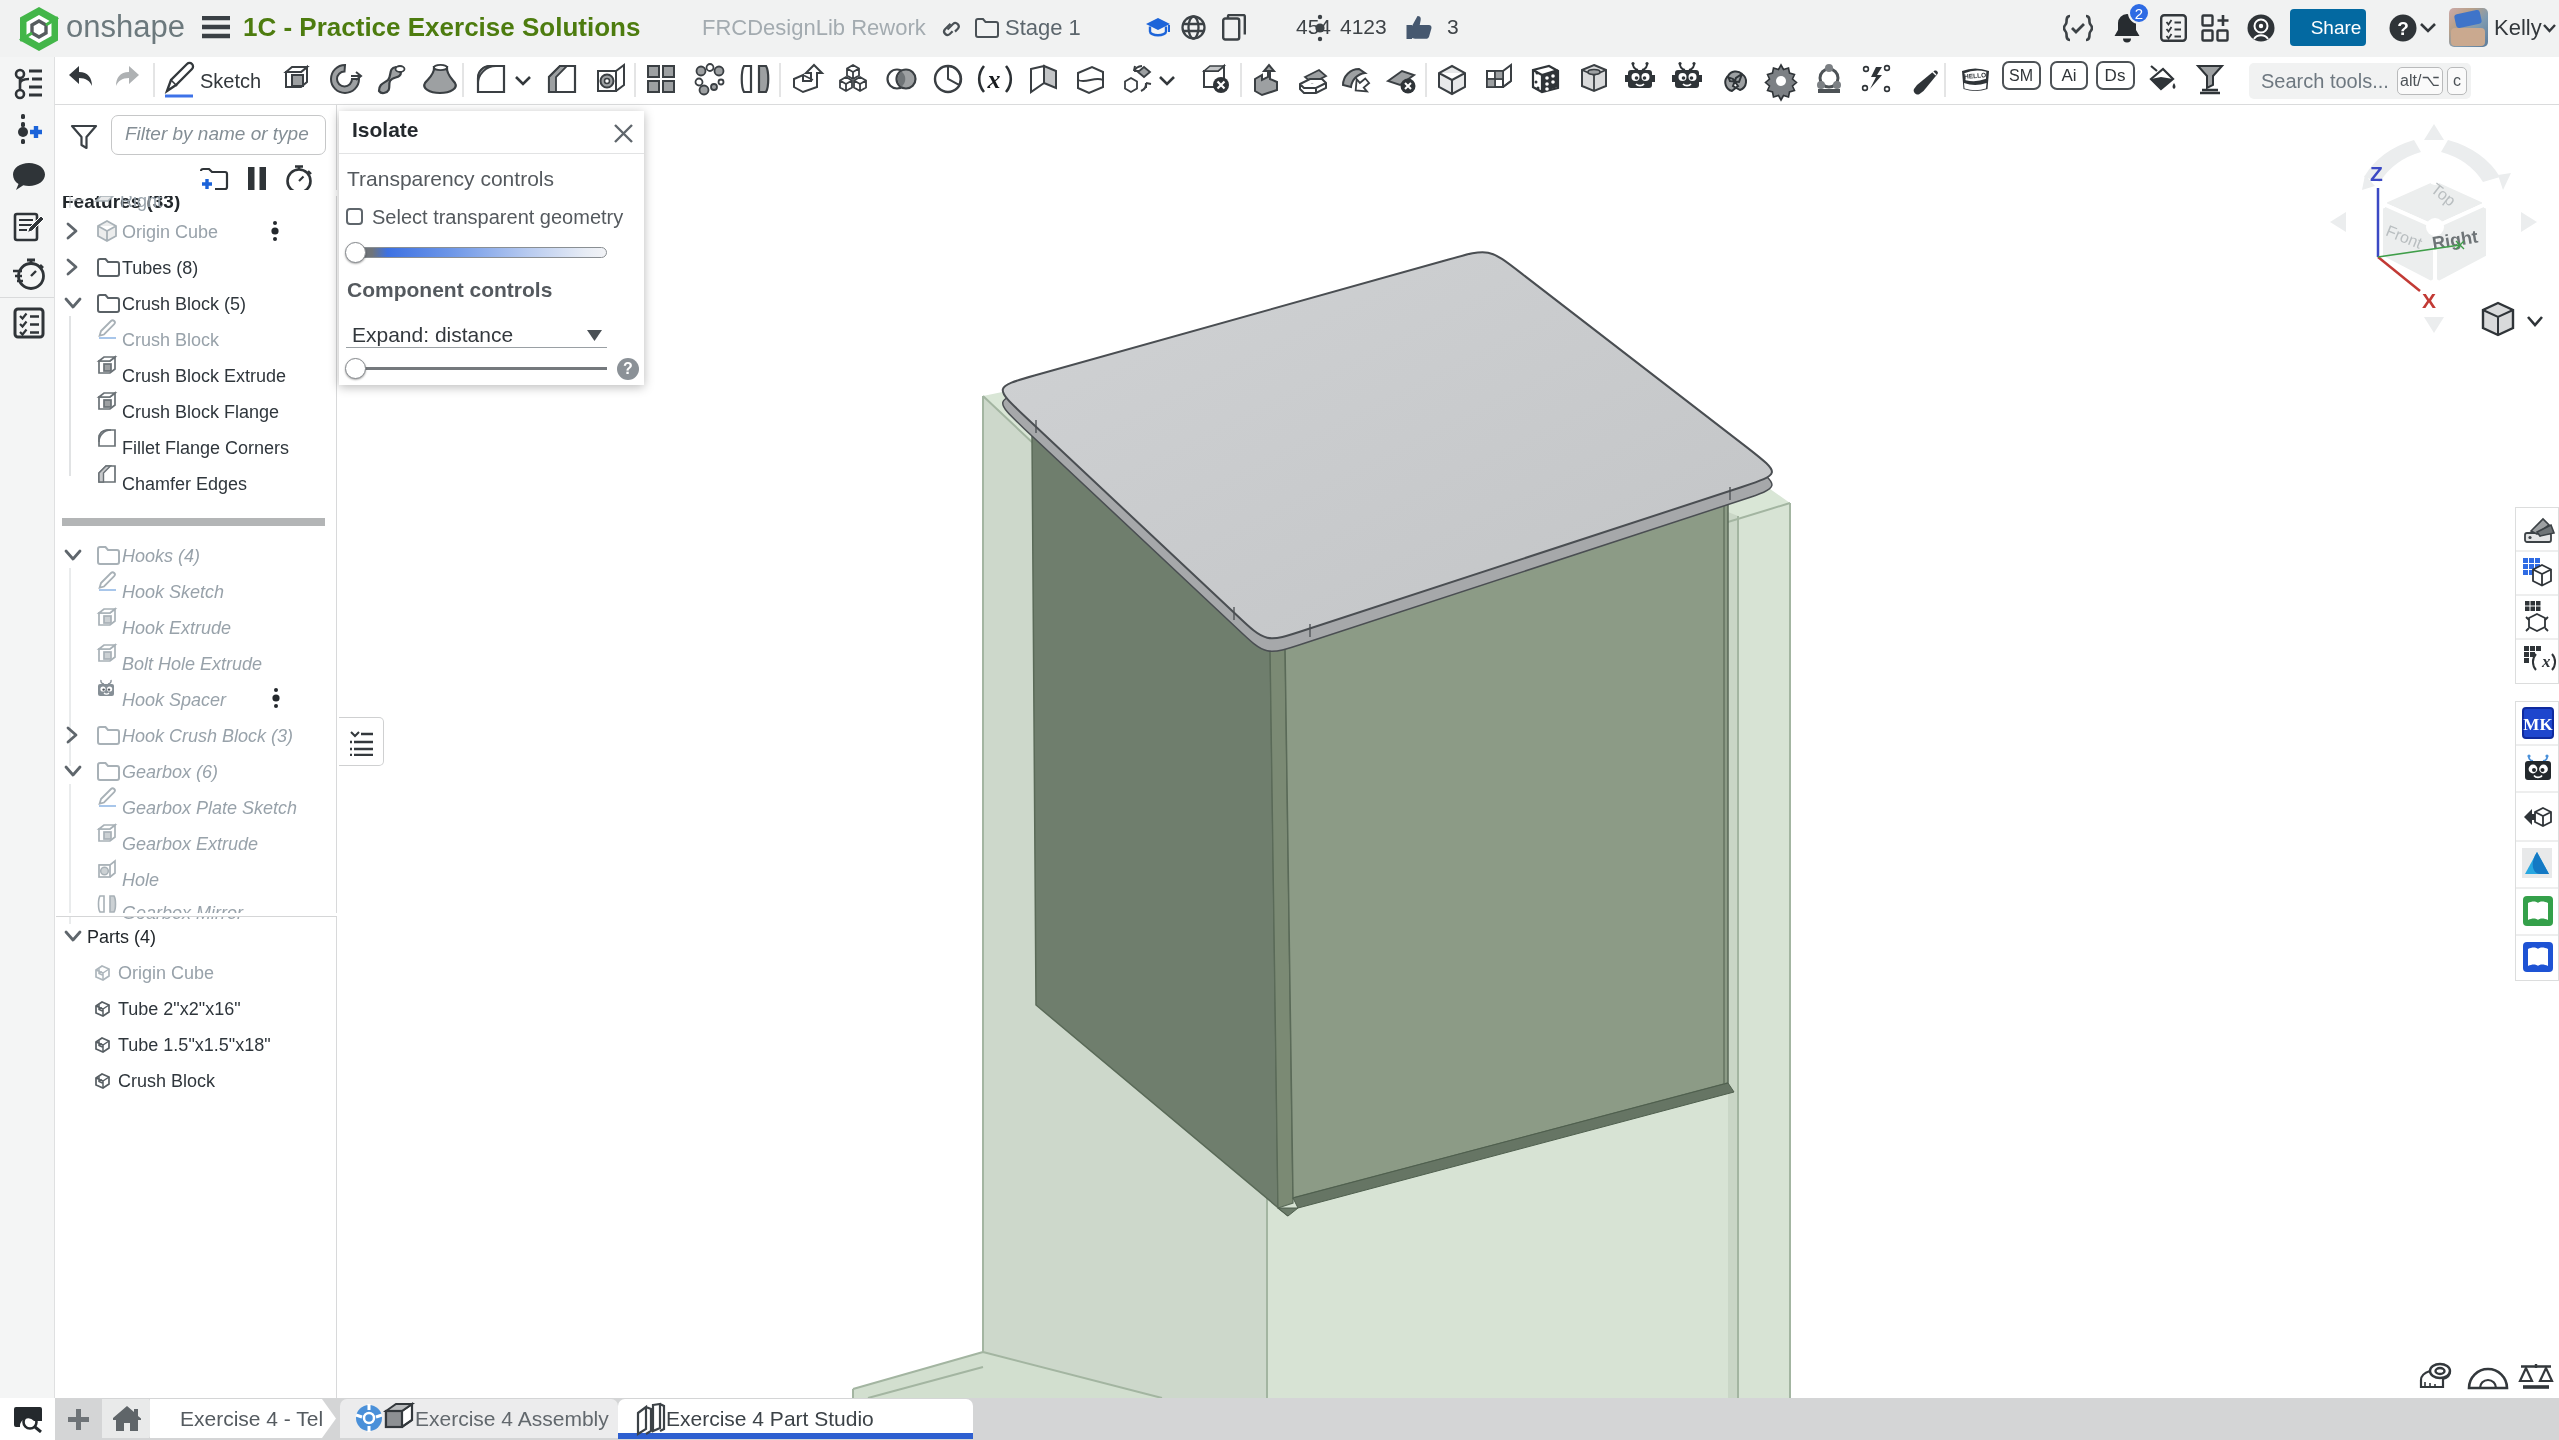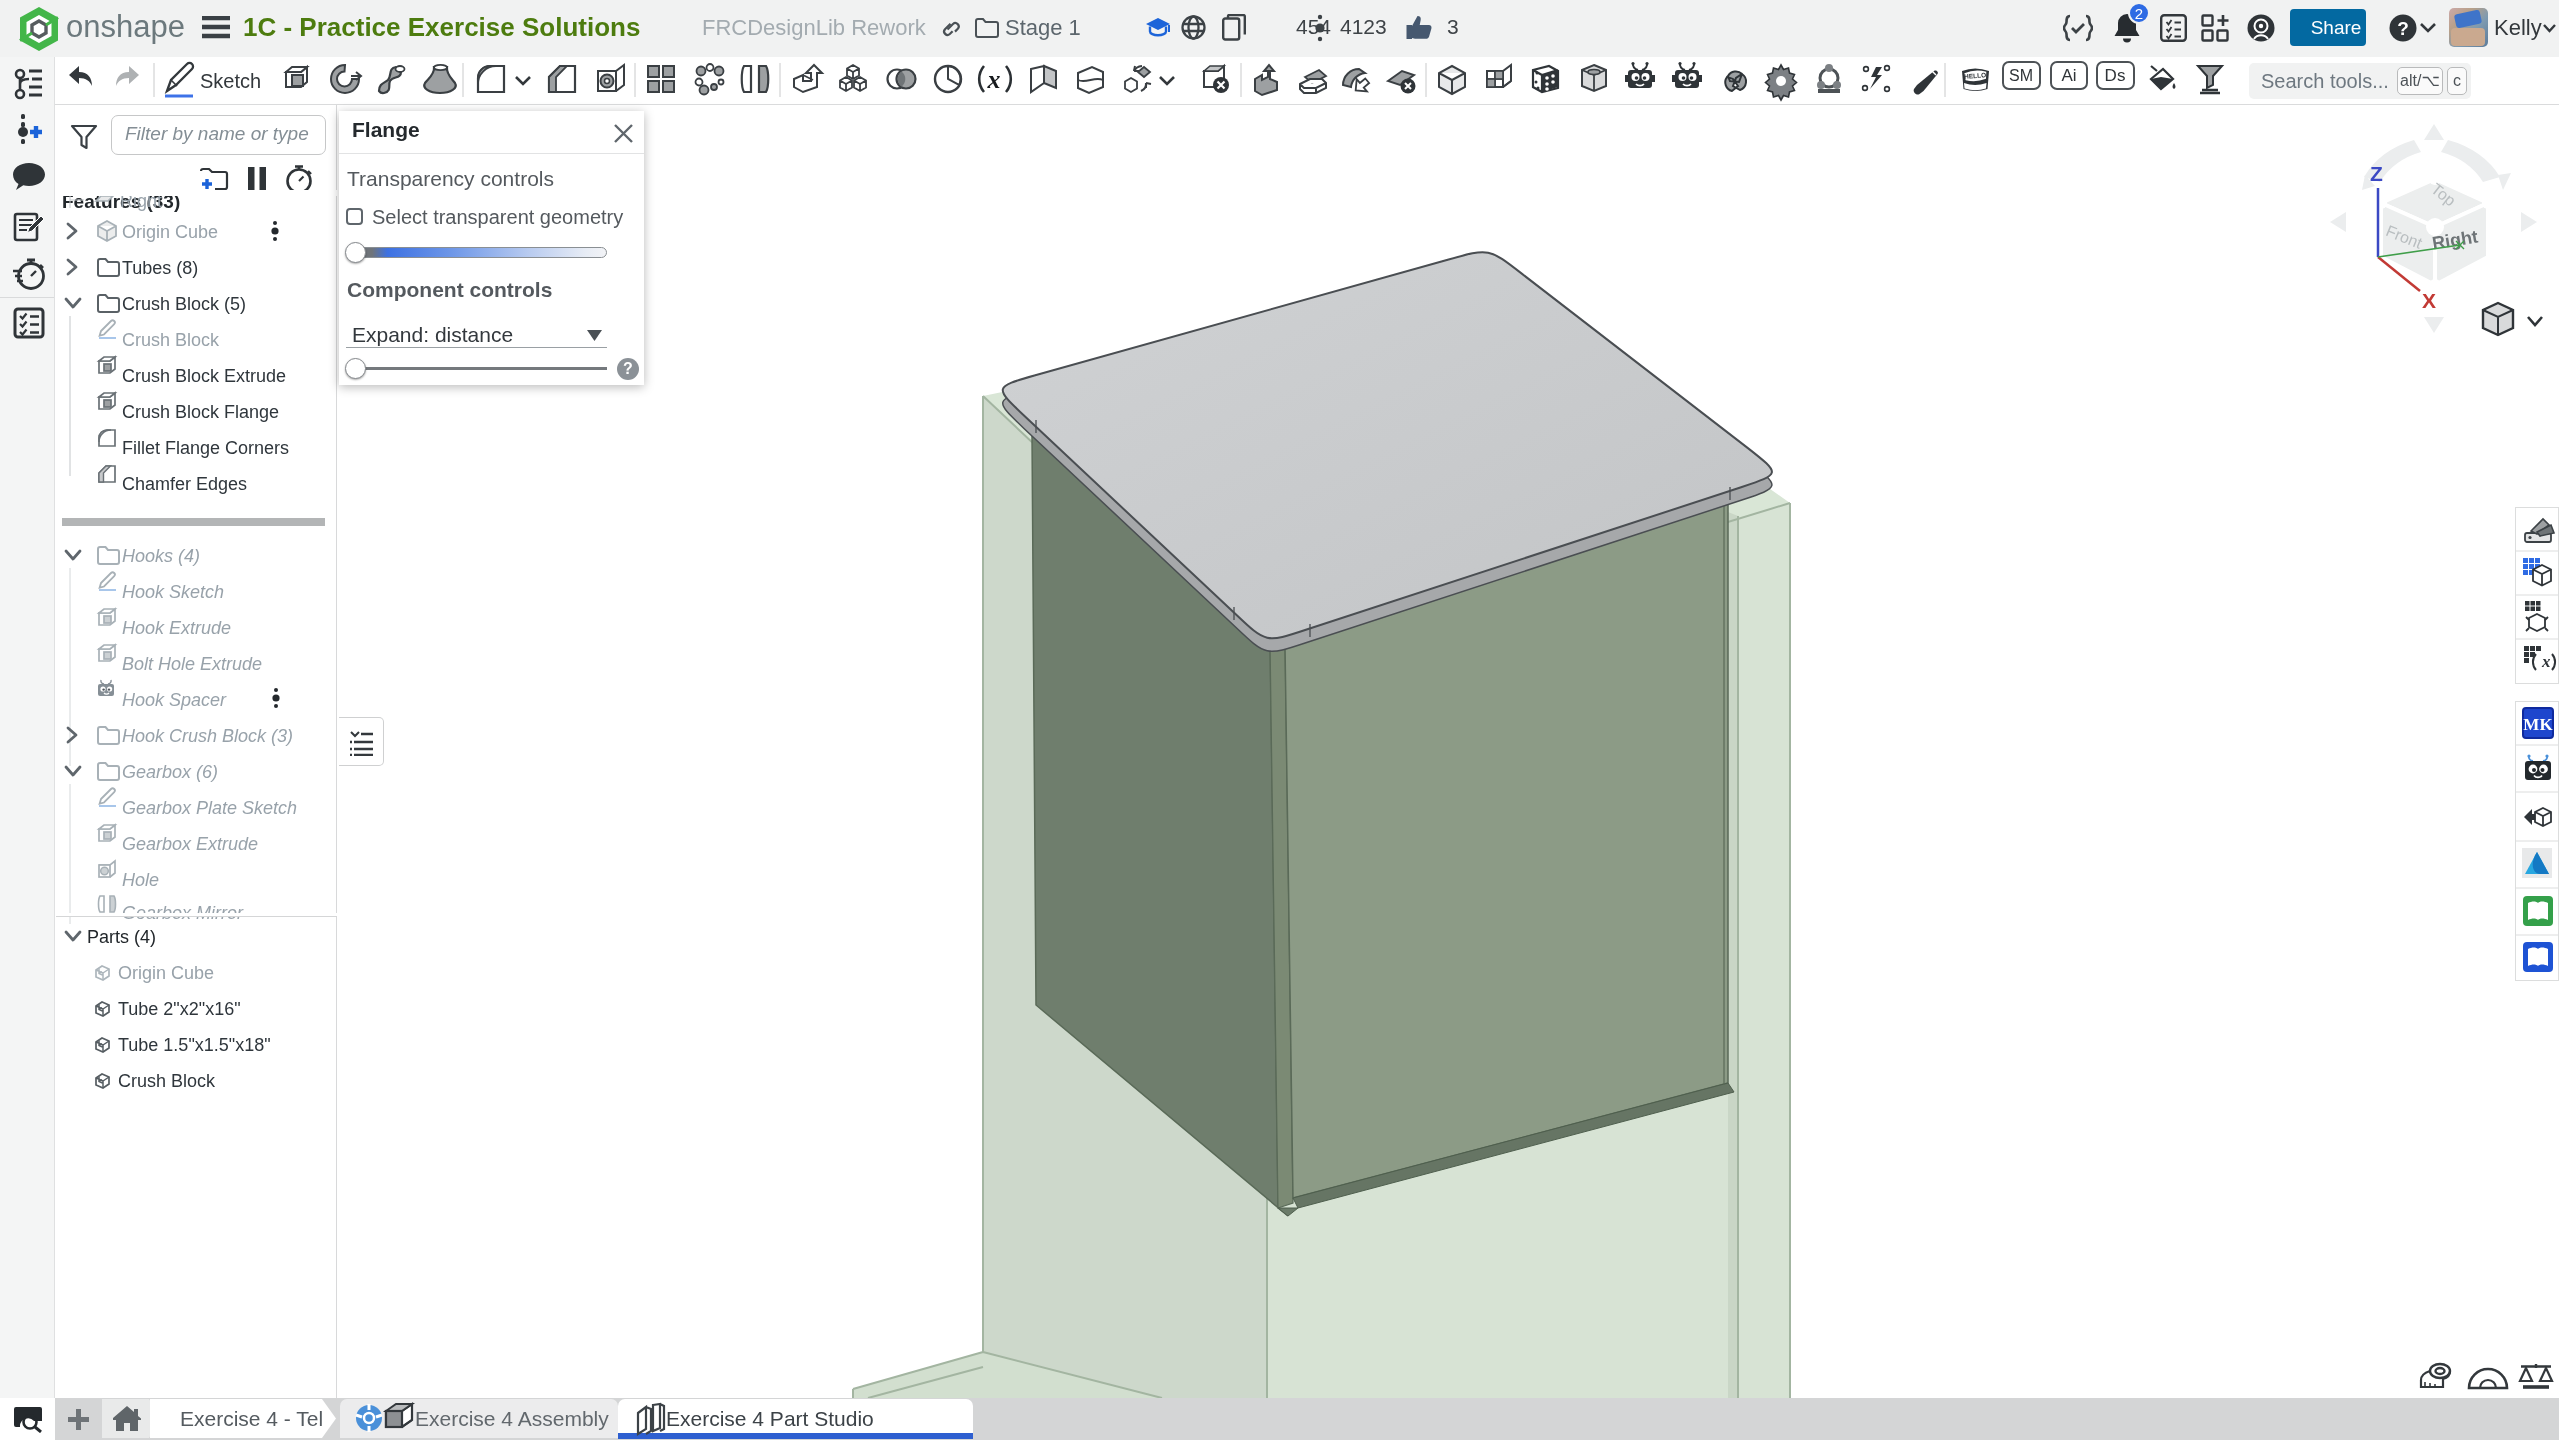--- a/index.html
+++ b/index.html
@@ -785,21 +785,21 @@
 
    <div class="abs" style="left:1px;top:612px;width:45px;height:49px;background:#fff;border:1px solid #cfd0d1;border-left:none;border-radius:0 5px 5px 0;">
      <svg style="position:absolute;left:10px;top:12px" width="26" height="26" viewBox="0 0 26 26">
           <path d="M2 2 l4 4 4 -4" fill="none" stroke="#33383c" stroke-width="2"></path>
           <path d="M12 4 h12 M5 12 h19 M5 19 h19 M5 25 h19" stroke="#33383c" stroke-width="2.4"></path>
           <path d="M1 12 h2 M1 19 h2 M1 25 h2" stroke="#33383c" stroke-width="2.4"></path>
         </svg>
    </div>
 
    <div class="abs" style="left:1px;top:6px;width:305px;height:274px;background:#fff;box-shadow:0 2px 10px rgba(0,0,0,0.28);">
-     <div class="abs" style="left:13px;top:7px;font-size:21px;font-weight:bold;color:#24292d;">Flange</div>
+     <div class="abs" style="left:13px;top:7px;font-size:21px;font-weight:bold;color:#24292d;">Isolate</div>
      <svg class="abs" style="left:274px;top:12px" width="21" height="21" viewBox="0 0 21 21">
           <path d="M2 2 L19 19 M19 2 L2 19" stroke="#5f666c" stroke-width="2.4"></path>
         </svg>
      <div class="abs" style="left:0;top:42px;width:305px;height:1px;background:#e2e3e4;"></div>
      <div class="abs" style="left:8px;top:56px;font-size:21px;font-weight:normal;color:#54595e;">Transparency controls</div>
      <div class="abs" style="left:7px;top:97px;width:17px;height:17px;border:2px solid #5f666c;border-radius:4px;background:#fff;"></div>
      <div class="abs" style="left:33px;top:95px;font-size:20px;color:#54595e;">Select transparent geometry</div>
      <div class="abs" style="left:9px;top:136px;width:259px;height:11px;border:1.5px solid #8a8f93;border-radius:6px;background:linear-gradient(90deg,#6f747a 0%,#6f747a 9%,#3d71e2 15%,#6e97e8 40%,#b8cbf0 70%,#e7ecf5 92%,#f2f3f6 100%);"></div>
      <div class="abs" style="left:6px;top:131px;width:21px;height:21px;border-radius:50%;background:#fff;border:1.5px solid #85898d;box-shadow:0 1px 2px rgba(0,0,0,0.35);"></div>
      <div class="abs" style="left:8px;top:167px;font-size:21px;font-weight:bold;color:#54595e;">Component controls</div>

